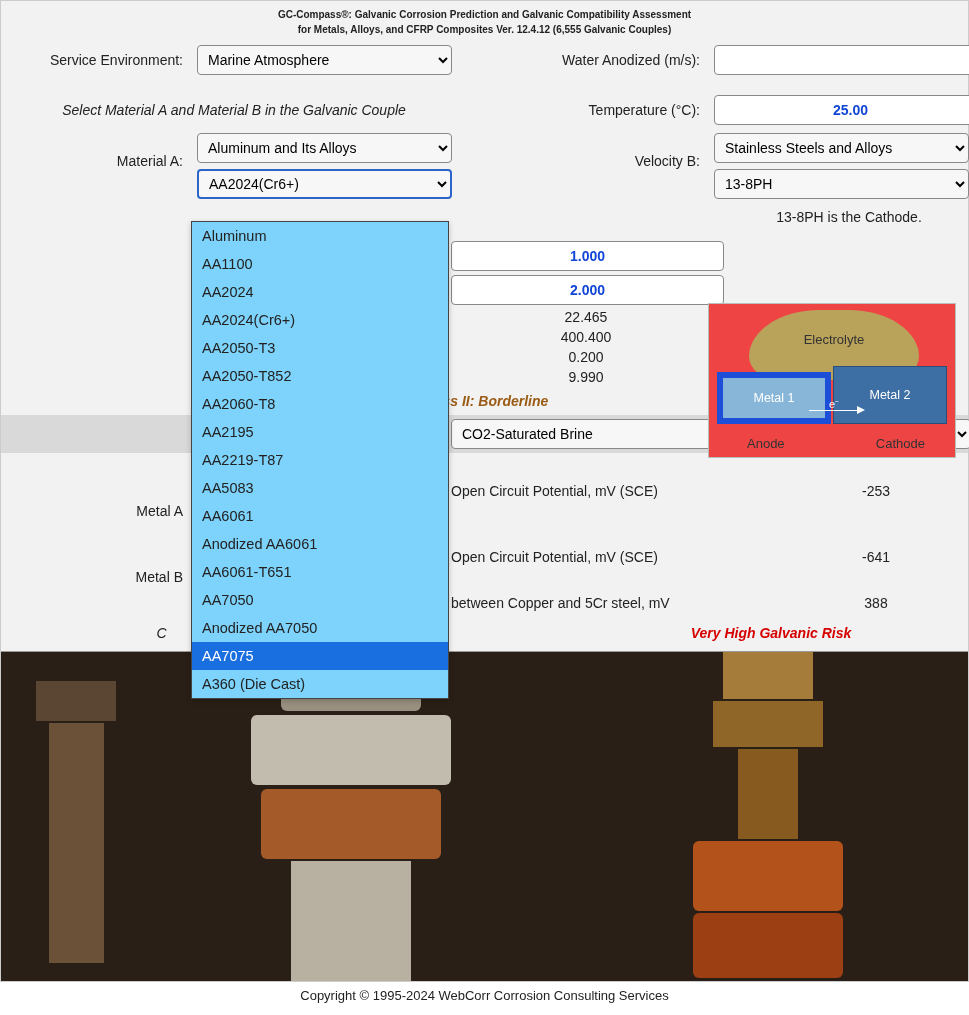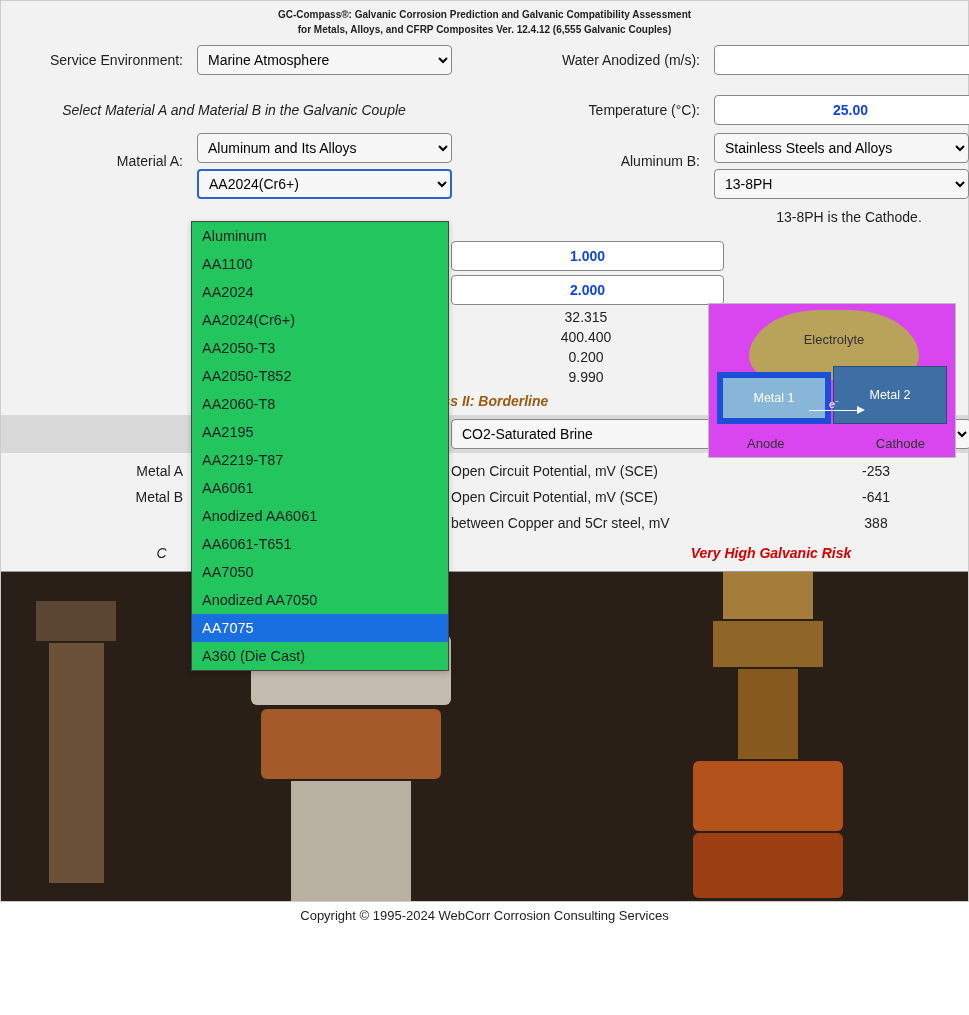--- a/index.html
+++ b/index.html
@@ -84,21 +84,21 @@
 }
 .series-row .l { text-align: right; padding-right: 8px; }
 .series-row select { width: 100%; }
 .ocp-grid {
   display: grid;
   grid-template-columns: 180px 260px 350px 150px;
   row-gap: 10px;
   padding: 10px;
   align-items: center;
 }
-.ocp-grid .c1 { text-align: right; padding-right: 8px; }
+.ocp-grid .c1 { text-align: right; padding-right: 8px; margin-top: 40px; }
 .ocp-grid .c4 { text-align: center; }
 .risk-row {
   display: grid;
   grid-template-columns: 560px 400px;
   padding: 4px 10px 10px;
   align-items: center;
 }
 .risk-row .note { font-style: italic; text-align: center; }
 .risk-row .risk { color: #d60000; font-weight: 700; font-style: italic; text-align: center; }
 .photo-area {
@@ -113,42 +113,42 @@
   font-size: 13px;
   padding: 6px 0;
   background: #fff;
 }
 
 .dropdown-open {
   position: absolute;
   left: 190px;
   top: 220px;
   width: 258px;
-  background: #22c55e;
+  background: #7dd3fc;
   border: 1px solid #444;
   z-index: 50;
   box-shadow: 0 2px 6px rgba(0,0,0,0.2);
 }
 .dropdown-open .opt {
   padding: 6px 10px;
   font-size: 14.5px;
   cursor: default;
 }
 .dropdown-open .opt.hl {
   background: #1a6fe0;
   color: #fff;
 }
 
 .diagram {
   position: absolute;
   right: 12px;
   top: 302px;
   width: 248px;
   height: 155px;
-  background: #d946ef;
+  background: #ef4444;
   border: 1px solid #b8c0bc;
   z-index: 5;
 }
 .electrolyte {
   position: absolute;
   left: 40px; top: 6px;
   width: 170px; height: 70px;
   background: #b9a25a;
   border-radius: 90px 90px 40px 40px / 60px 60px 30px 30px;
 }
@@ -231,21 +231,21 @@
   <div class="mat-grid">
     <div class="label" style="align-self:start;padding-top:20px;">Material A:</div>
     <div>
       <select style="margin-bottom:6px;">
         <option>Aluminum and Its Alloys</option>
       </select>
       <select style="border:2px solid #2b65c7;">
         <option>AA2024(Cr6+)</option>
       </select>
     </div>
-    <div class="label-right" style="align-self:start;padding-top:20px;">Aluminum B:</div>
+    <div class="label-right" style="align-self:start;padding-top:20px;">Velocity B:</div>
     <div>
       <select style="margin-bottom:6px;">
         <option>Stainless Steels and Alloys</option>
       </select>
       <select>
         <option>13-8PH</option>
       </select>
     </div>
 
     <div></div>
@@ -257,21 +257,21 @@
   <div class="data-grid">
     <div class="l">E</div>
     <div class="v"><input type="text" class="blue-val" value="1.000" style=""></div>
     <div></div>
 
     <div class="l"></div>
     <div class="v"><input type="text" class="blue-val" value="2.000" style=""></div>
     <div></div>
 
     <div class="l"></div>
-    <div class="v">32.315</div>
+    <div class="v">22.465</div>
     <div></div>
 
     <div class="l"></div>
     <div class="v">400.400</div>
     <div></div>
 
     <div class="l">Pre</div>
     <div class="v">0.200</div>
     <div></div>
 
@@ -329,20 +329,21 @@
   <div class="dropdown-open" id="dd">
       <div class="opt">Aluminum</div>
       <div class="opt">AA1100</div>
       <div class="opt">AA2024</div>
       <div class="opt">AA2024(Cr6+)</div>
       <div class="opt">AA2050-T3</div>
       <div class="opt">AA2050-T852</div>
       <div class="opt">AA2060-T8</div>
       <div class="opt">AA2195</div>
       <div class="opt">AA2219-T87</div>
+      <div class="opt">AA5083</div>
       <div class="opt">AA6061</div>
       <div class="opt">Anodized AA6061</div>
       <div class="opt">AA6061-T651</div>
       <div class="opt">AA7050</div>
       <div class="opt">Anodized AA7050</div>
       <div class="opt hl">AA7075</div>
       <div class="opt">A360 (Die Cast)</div>
     </div>
 
   <div class="photo-area">

